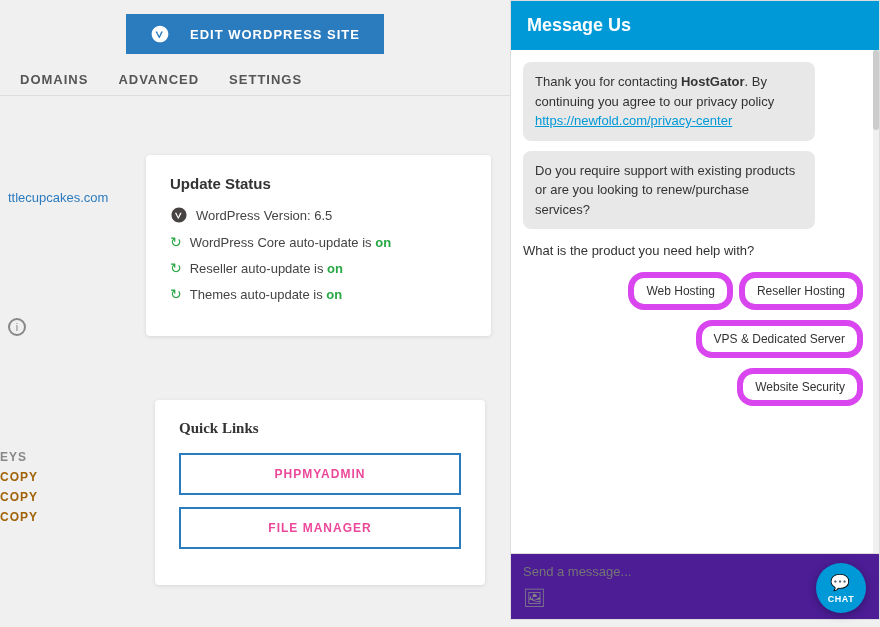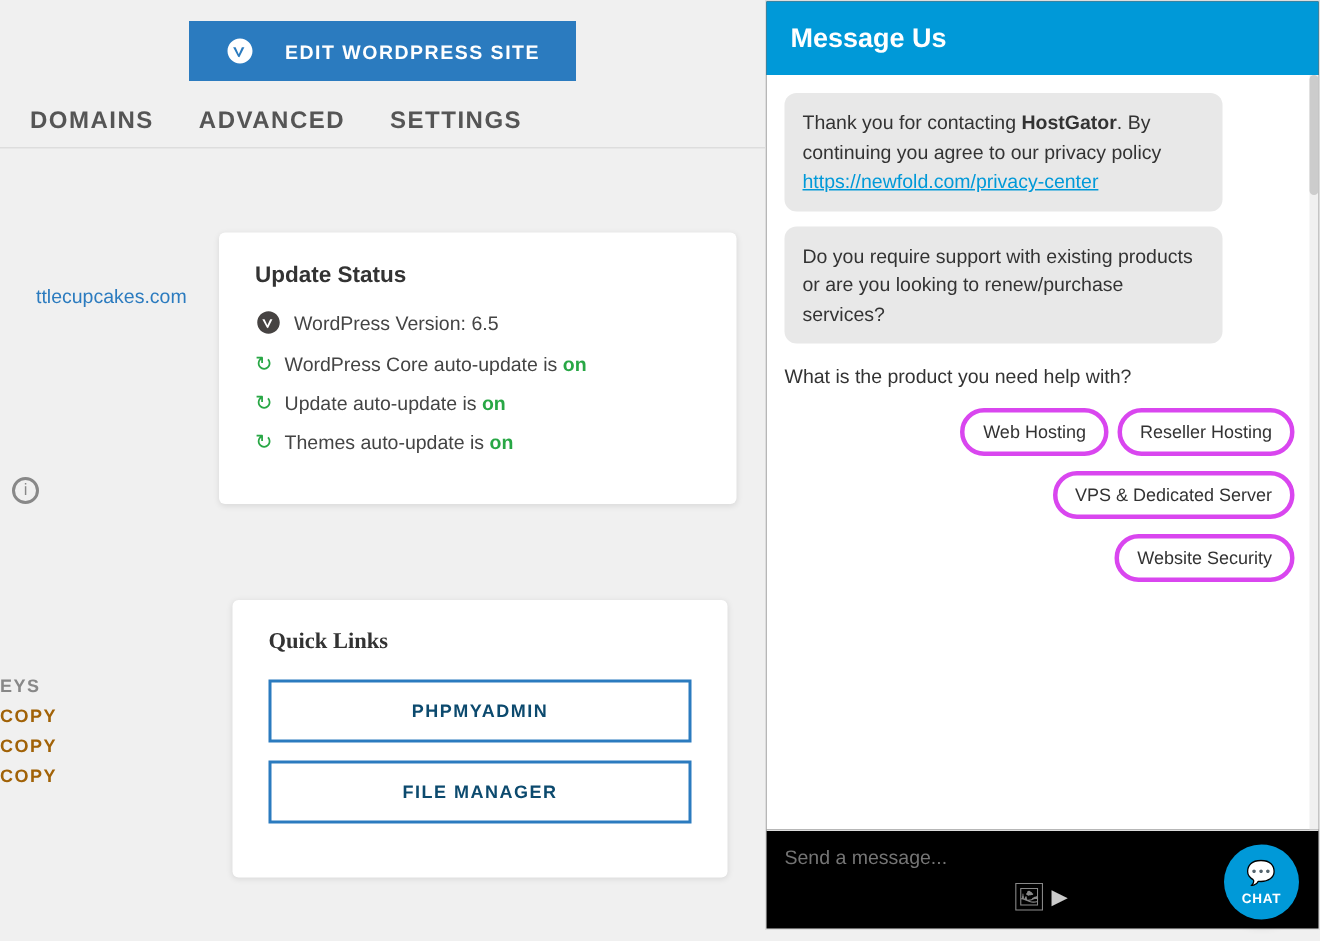--- a/index.html
+++ b/index.html
@@ -45,21 +45,21 @@
     
     .nav-tabs {
       display: flex;
       gap: 30px;
       padding: 8px 20px 0;
       border-bottom: 1px solid #ddd;
       background: #f0f0f0;
     }
 
     .nav-tab {
-      font-size: 16px;
+      font-size: 13px;
       font-weight: bold;
       color: #555;
       letter-spacing: 1px;
       padding-bottom: 8px;
       cursor: pointer;
       text-transform: uppercase;
     }
 
     
     .main-content {
@@ -71,21 +71,20 @@
       background: #f0f0f0;
     }
 
     .left-sidebar-label {
       position: absolute;
       left: 8px;
       top: 190px;
       color: #2b7bbf;
       font-size: 13px;
       cursor: pointer;
-      margin-left: 16px;
     }
 
     .info-icon {
       position: absolute;
       left: 8px;
       top: 318px;
       width: 18px;
       height: 18px;
       border-radius: 50%;
       border: 2px solid #888;
@@ -159,21 +158,21 @@
       margin-bottom: 16px;
       font-family: Liberation Serif, serif;
     }
 
     .quick-link-btn {
       display: block;
       width: 100%;
       padding: 12px;
       border: 2px solid #2b7bbf;
       background: white;
-      color: #0c4a6e;
+      color: #ec4899;
       font-size: 12px;
       font-weight: bold;
       letter-spacing: 1px;
       text-transform: uppercase;
       cursor: pointer;
       margin-bottom: 12px;
       text-align: center;
     }
 
     
@@ -200,21 +199,21 @@
       cursor: pointer;
     }
 
     
     .chat-panel {
       position: absolute;
       right: 0;
       top: 0;
       width: 370px;
       height: 620px;
-      background: #000000;
+      background: #4c1d95;
       border: 1px solid #ddd;
       display: flex;
       flex-direction: column;
     }
 
     .chat-header {
       background: #0099d8;
       padding: 14px 16px;
       color: white;
       font-size: 18px;
@@ -259,21 +258,21 @@
 
     .chat-options {
       display: flex;
       flex-wrap: wrap;
       gap: 6px;
       justify-content: flex-end;
       padding: 0 4px;
     }
 
     .chat-option-btn {
-      border: 3px solid #d946ef;
+      border: 6px solid #d946ef;
       background: white;
       border-radius: 16px;
       padding: 6px 12px;
       font-size: 12px;
       color: #333;
       cursor: pointer;
     }
 
     .chat-question {
       font-size: 13px;
@@ -299,21 +298,20 @@
       background: #ccc;
       border-radius: 3px;
     }
 
     .chat-input-area {
       border-top: 1px solid #ddd;
       padding: 10px 12px;
       display: flex;
       flex-direction: column;
       gap: 8px;
-      align-items: center;
     }
 
     .chat-input {
       width: 100%;
       border: none;
       outline: none;
       font-size: 13px;
       color: #999;
       background: transparent;
     }
@@ -406,21 +404,21 @@
     <div class="status-item">
       <span class="refresh-icon">↻</span>
       <span>
         <span>WordPress Core auto-update is </span><span class="on">on</span>
       </span>
     </div>
 
     <div class="status-item">
       <span class="refresh-icon">↻</span>
       <span>
-        <span>Update auto-update is </span><span class="on">on</span>
+        <span>Reseller auto-update is </span><span class="on">on</span>
       </span>
     </div>
 
     <div class="status-item">
       <span class="refresh-icon">↻</span>
       <span>
         <span>Themes auto-update is </span><span class="on">on</span>
       </span>
     </div>
   </div>

